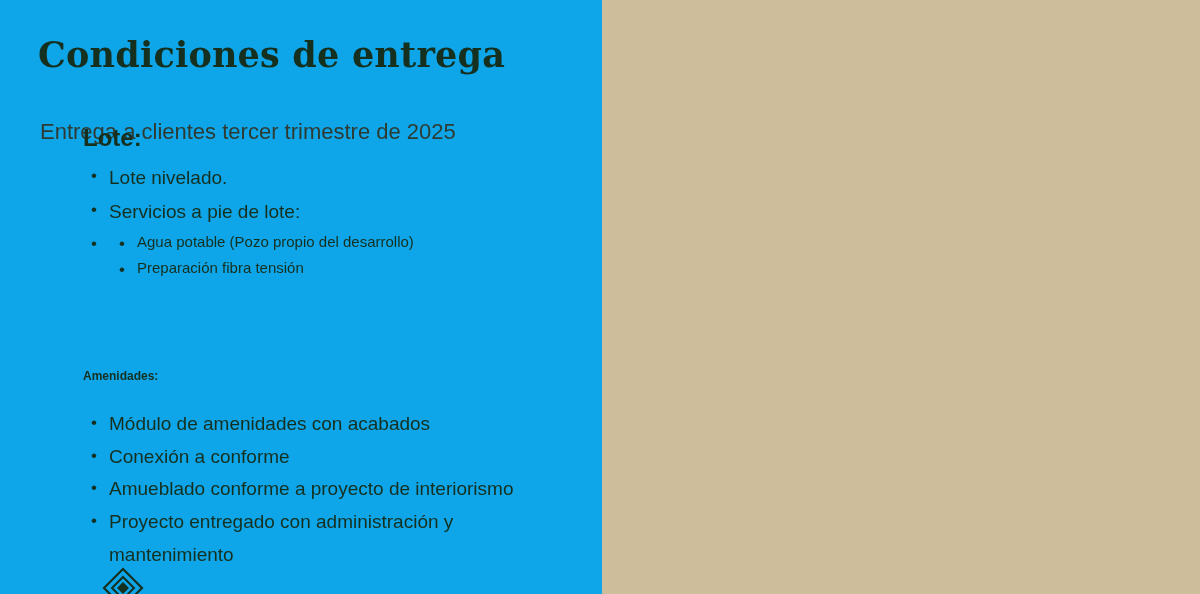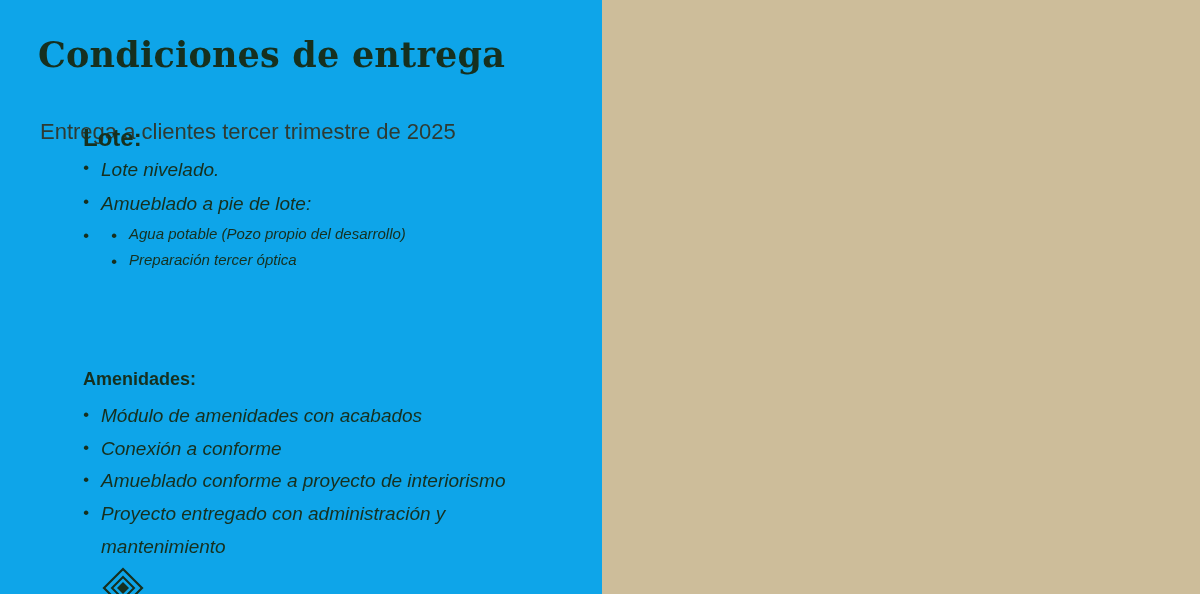--- a/index.html
+++ b/index.html
@@ -63,23 +63,22 @@
     position: absolute;
     left: 83px;
     top: 124px;
     font-size: 24px;
     font-weight: bold;
     color: #16301f;
   }
 
   .list {
     list-style: none;
-    margin: 0;
+    margin: 8px;
     padding: 0;
-    font-style: italic;
   }
   .list li {
     position: relative;
     padding-left: 18px;
     font-size: 19px;
     line-height: 1.78;
     color: #16301f;
   }
   .list li::before {
     content: "\2022";
@@ -124,21 +123,21 @@
   }
   .sub-wrap {
     position: relative;
     height: 136px;
   }
 
   .amenidades-head {
     position: absolute;
     left: 83px;
     top: 369px;
-    font-size: 18px;
+    font-size: 12px;
     font-weight: bold;
     color: #16301f;
   }
   .amenidades-list {
     position: absolute;
     left: 83px;
     top: 400px;
     width: 470px;
   }
   .amenidades-list li {
@@ -160,25 +159,25 @@
 
   <div class="left-panel">
 
     <div class="title">Condiciones de entrega</div>
     <div class="subtitle">Entrega a clientes tercer trimestre de 2025</div>
 
     <div class="lote-head">Lote:</div>
 
     <ul class="list lote-list">
       <li>Lote nivelado.</li>
-      <li>Amueblado a pie de lote:</li>
+      <li>Servicios a pie de lote:</li>
       <li class="sub-wrap" style="list-style:none;padding-left:0;">
         <ul class="sublist lote-sublist">
           <li>Agua potable (Pozo propio del desarrollo)</li>
-          <li>Preparación tercer óptica</li>
+          <li>Preparación fibra tensión</li>
         </ul>
       </li>
     </ul>
 
     <div class="amenidades-head">Amenidades:</div>
 
     <ul class="list amenidades-list">
       <li>Módulo de amenidades con acabados</li>
       <li>Conexión a conforme</li>
       <li>Amueblado conforme a proyecto de interiorismo</li>

